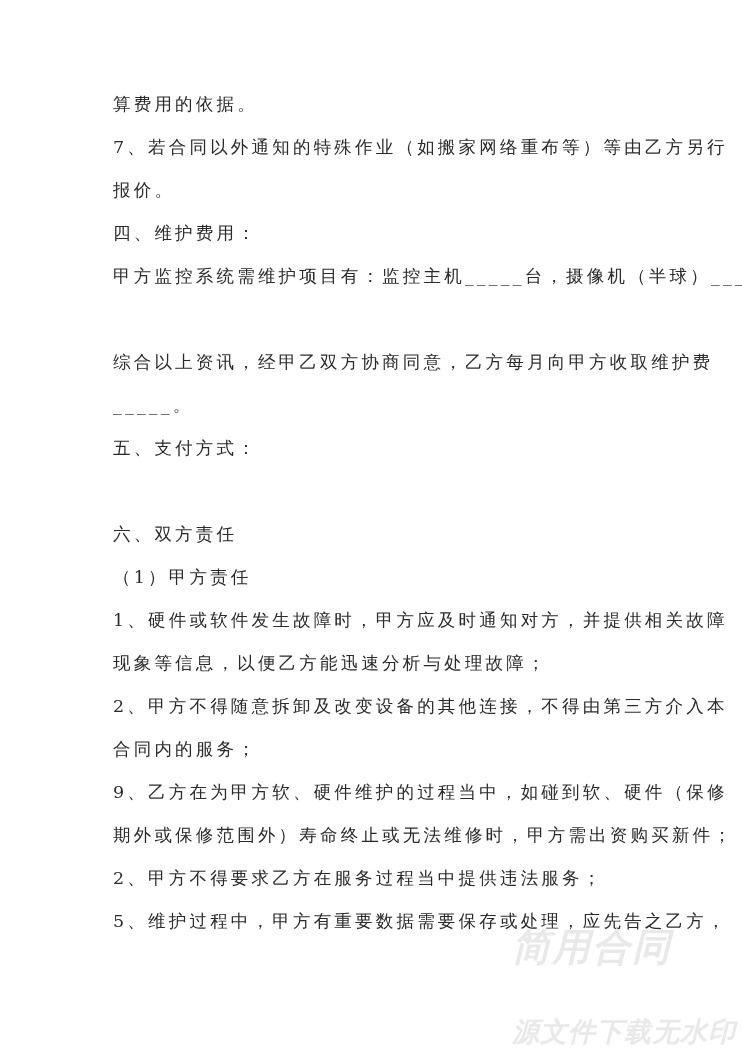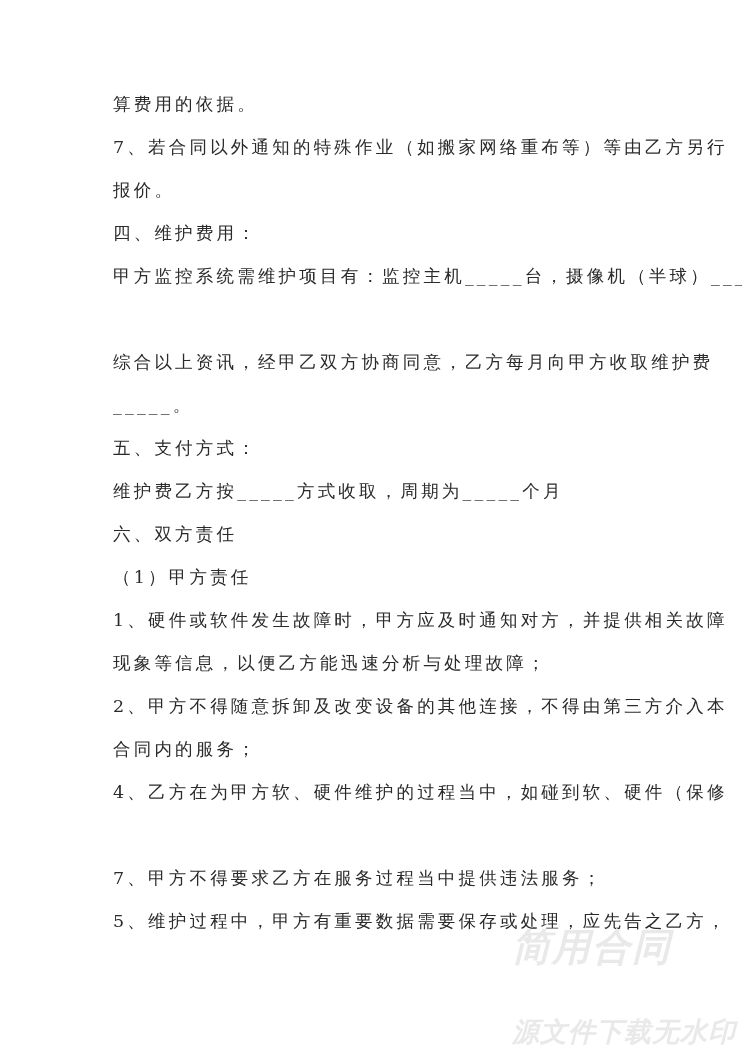--- a/index.html
+++ b/index.html
@@ -34,26 +34,26 @@
 
 <div class="page">
   <div class="line" style="top:93px">算费用的依据。</div>
   <div class="line" style="top:136px">7、若合同以外通知的特殊作业（如搬家网络重布等）等由乙方另行</div>
   <div class="line" style="top:179px">报价。</div>
   <div class="line" style="top:222px">四、维护费用：</div>
   <div class="line" style="top:265px">甲方监控系统需维护项目有：监控主机_____台，摄像机（半球）_____</div>
   <div class="line" style="top:351px">综合以上资讯，经甲乙双方协商同意，乙方每月向甲方收取维护费</div>
   <div class="line" style="top:394px">_____。</div>
   <div class="line" style="top:437px">五、支付方式：</div>
-  <div class="line" style="top:480px">维护费乙方按_____方式收取，周期为_____个月</div>
   <div class="line" style="top:523px">六、双方责任</div>
   <div class="line" style="top:566px">（1）甲方责任</div>
   <div class="line" style="top:609px">1、硬件或软件发生故障时，甲方应及时通知对方，并提供相关故障</div>
   <div class="line" style="top:652px">现象等信息，以便乙方能迅速分析与处理故障；</div>
   <div class="line" style="top:695px">2、甲方不得随意拆卸及改变设备的其他连接，不得由第三方介入本</div>
   <div class="line" style="top:738px">合同内的服务；</div>
-  <div class="line" style="top:781px">4、乙方在为甲方软、硬件维护的过程当中，如碰到软、硬件（保修</div>
-  <div class="line" style="top:867px">7、甲方不得要求乙方在服务过程当中提供违法服务；</div>
+  <div class="line" style="top:781px">9、乙方在为甲方软、硬件维护的过程当中，如碰到软、硬件（保修</div>
+  <div class="line" style="top:824px">期外或保修范围外）寿命终止或无法维修时，甲方需出资购买新件；</div>
+  <div class="line" style="top:867px">2、甲方不得要求乙方在服务过程当中提供违法服务；</div>
   <div class="line" style="top:910px">5、维护过程中，甲方有重要数据需要保存或处理，应先告之乙方，</div>
 
   <div class="watermark wm1">简用合同</div>
   <div class="watermark wm2">源文件下载无水印</div>
 </div>
 
 </body></html>

